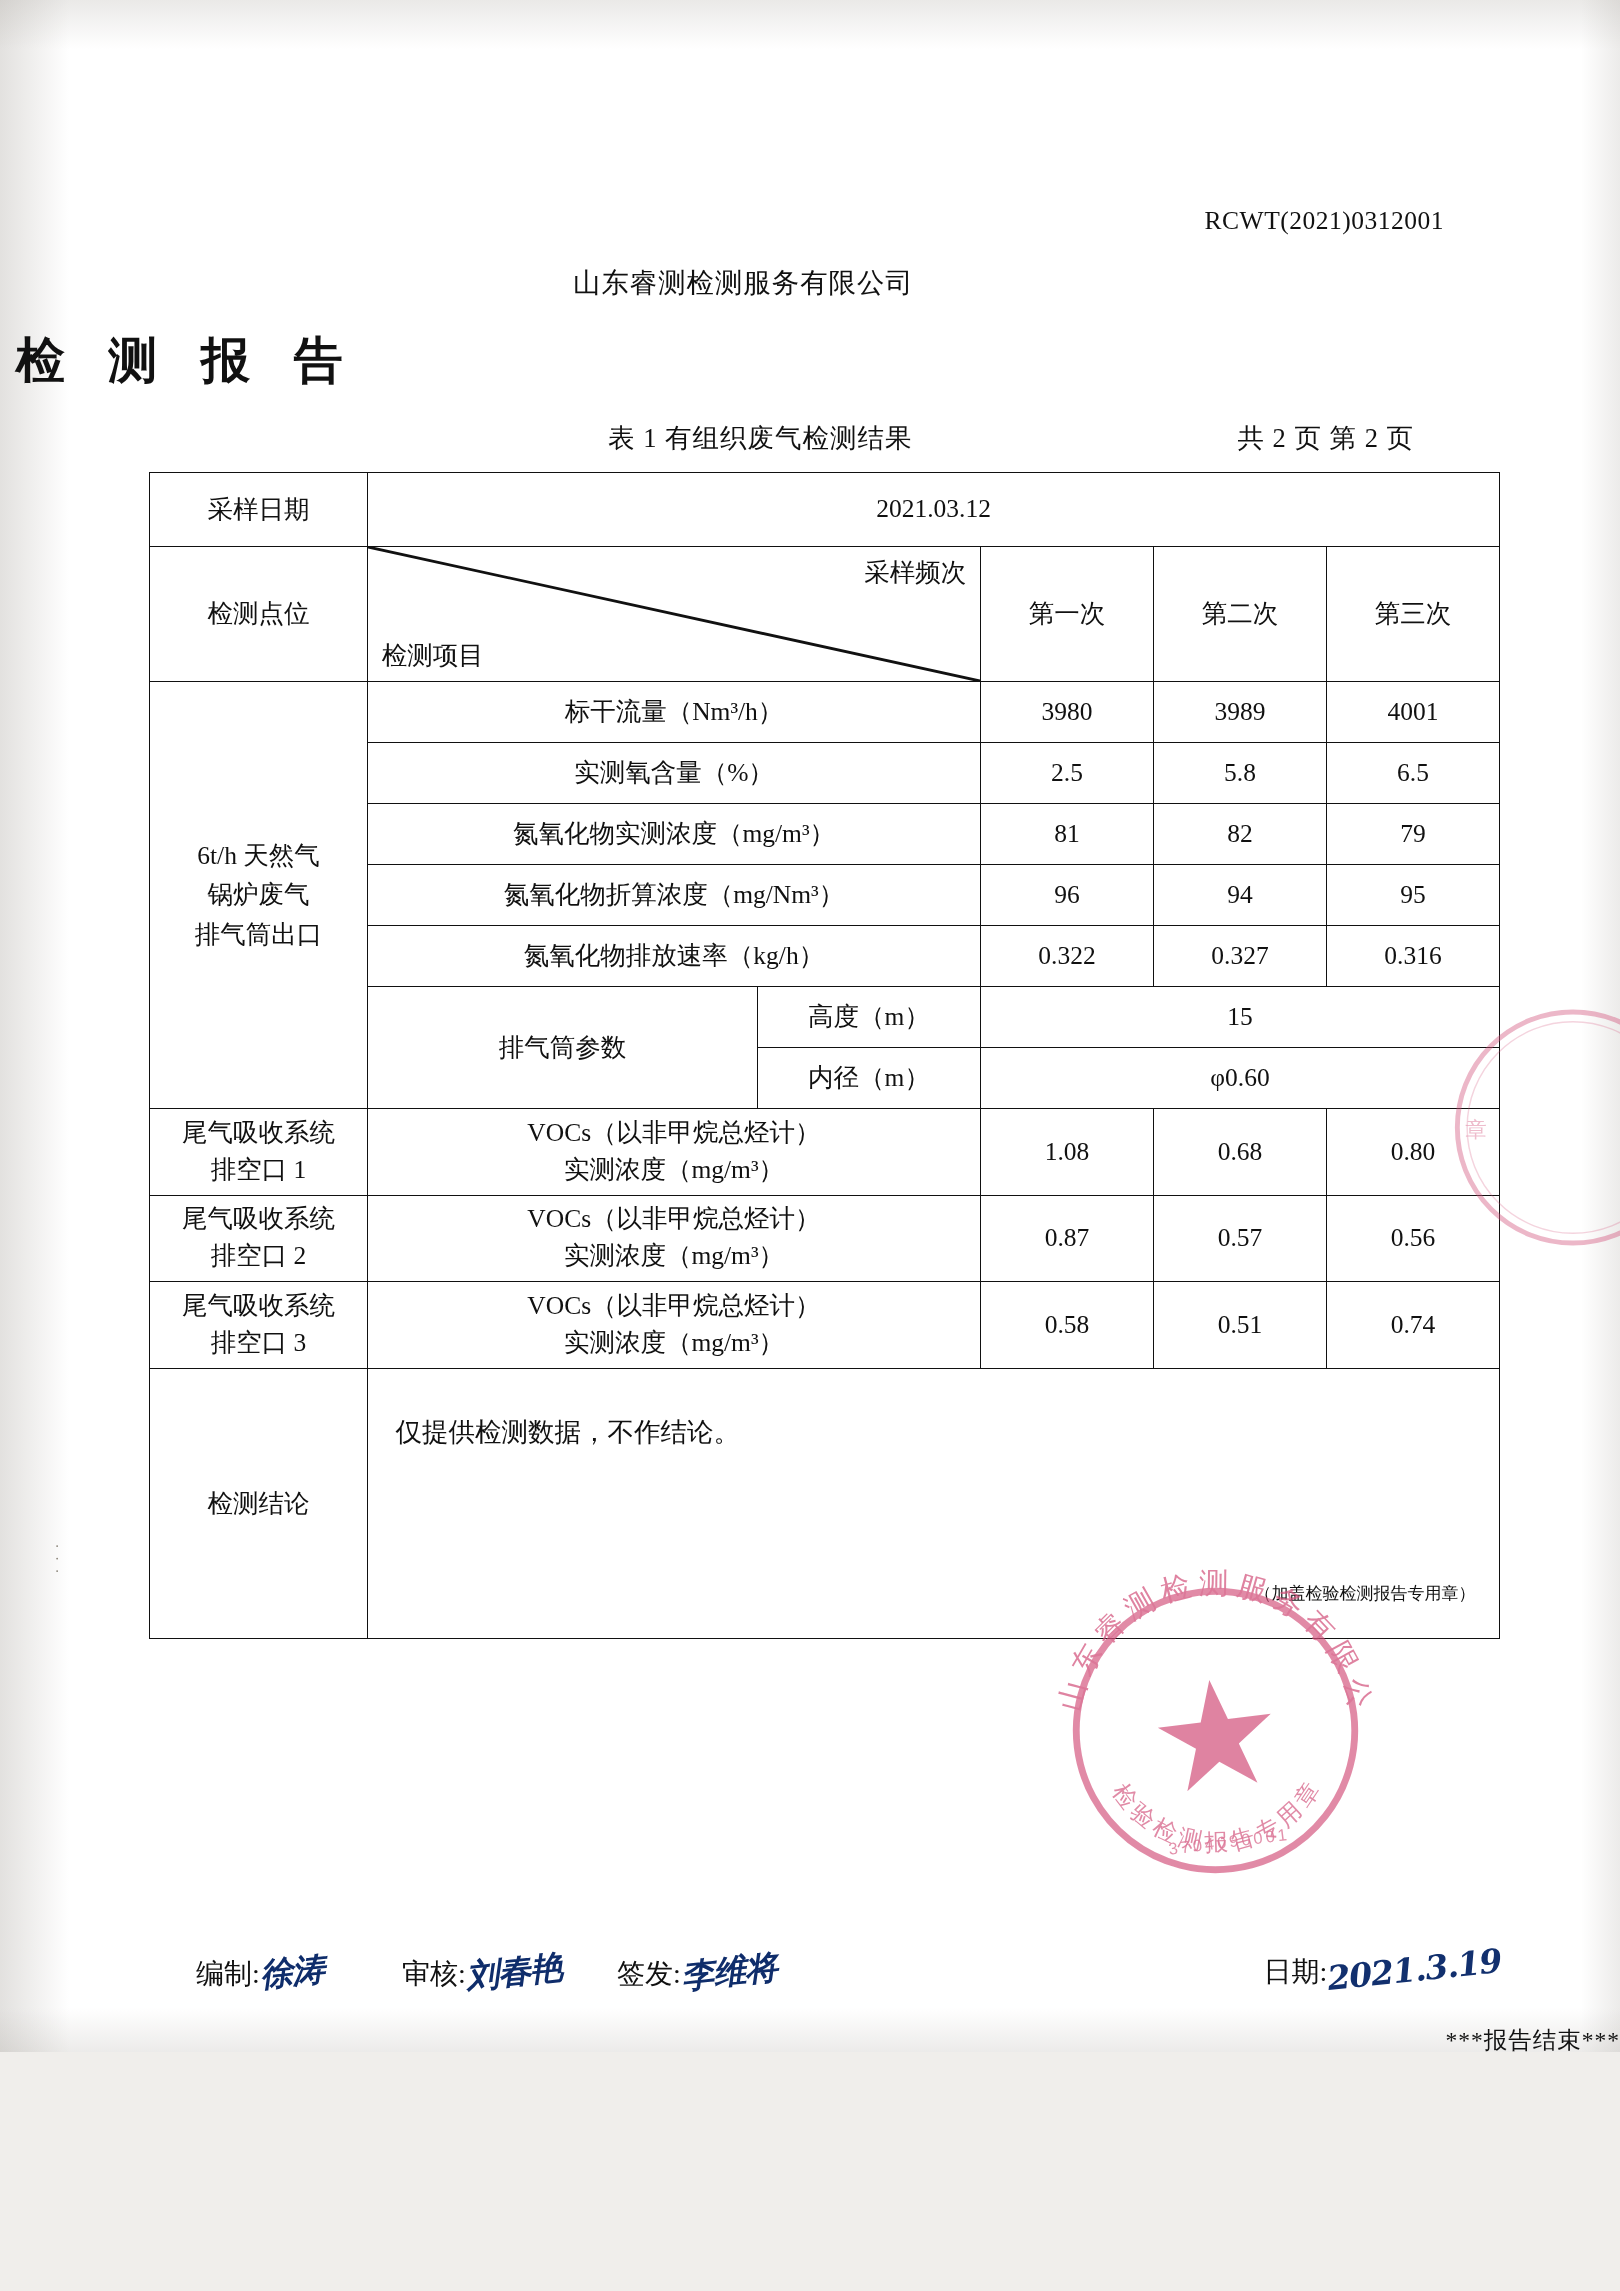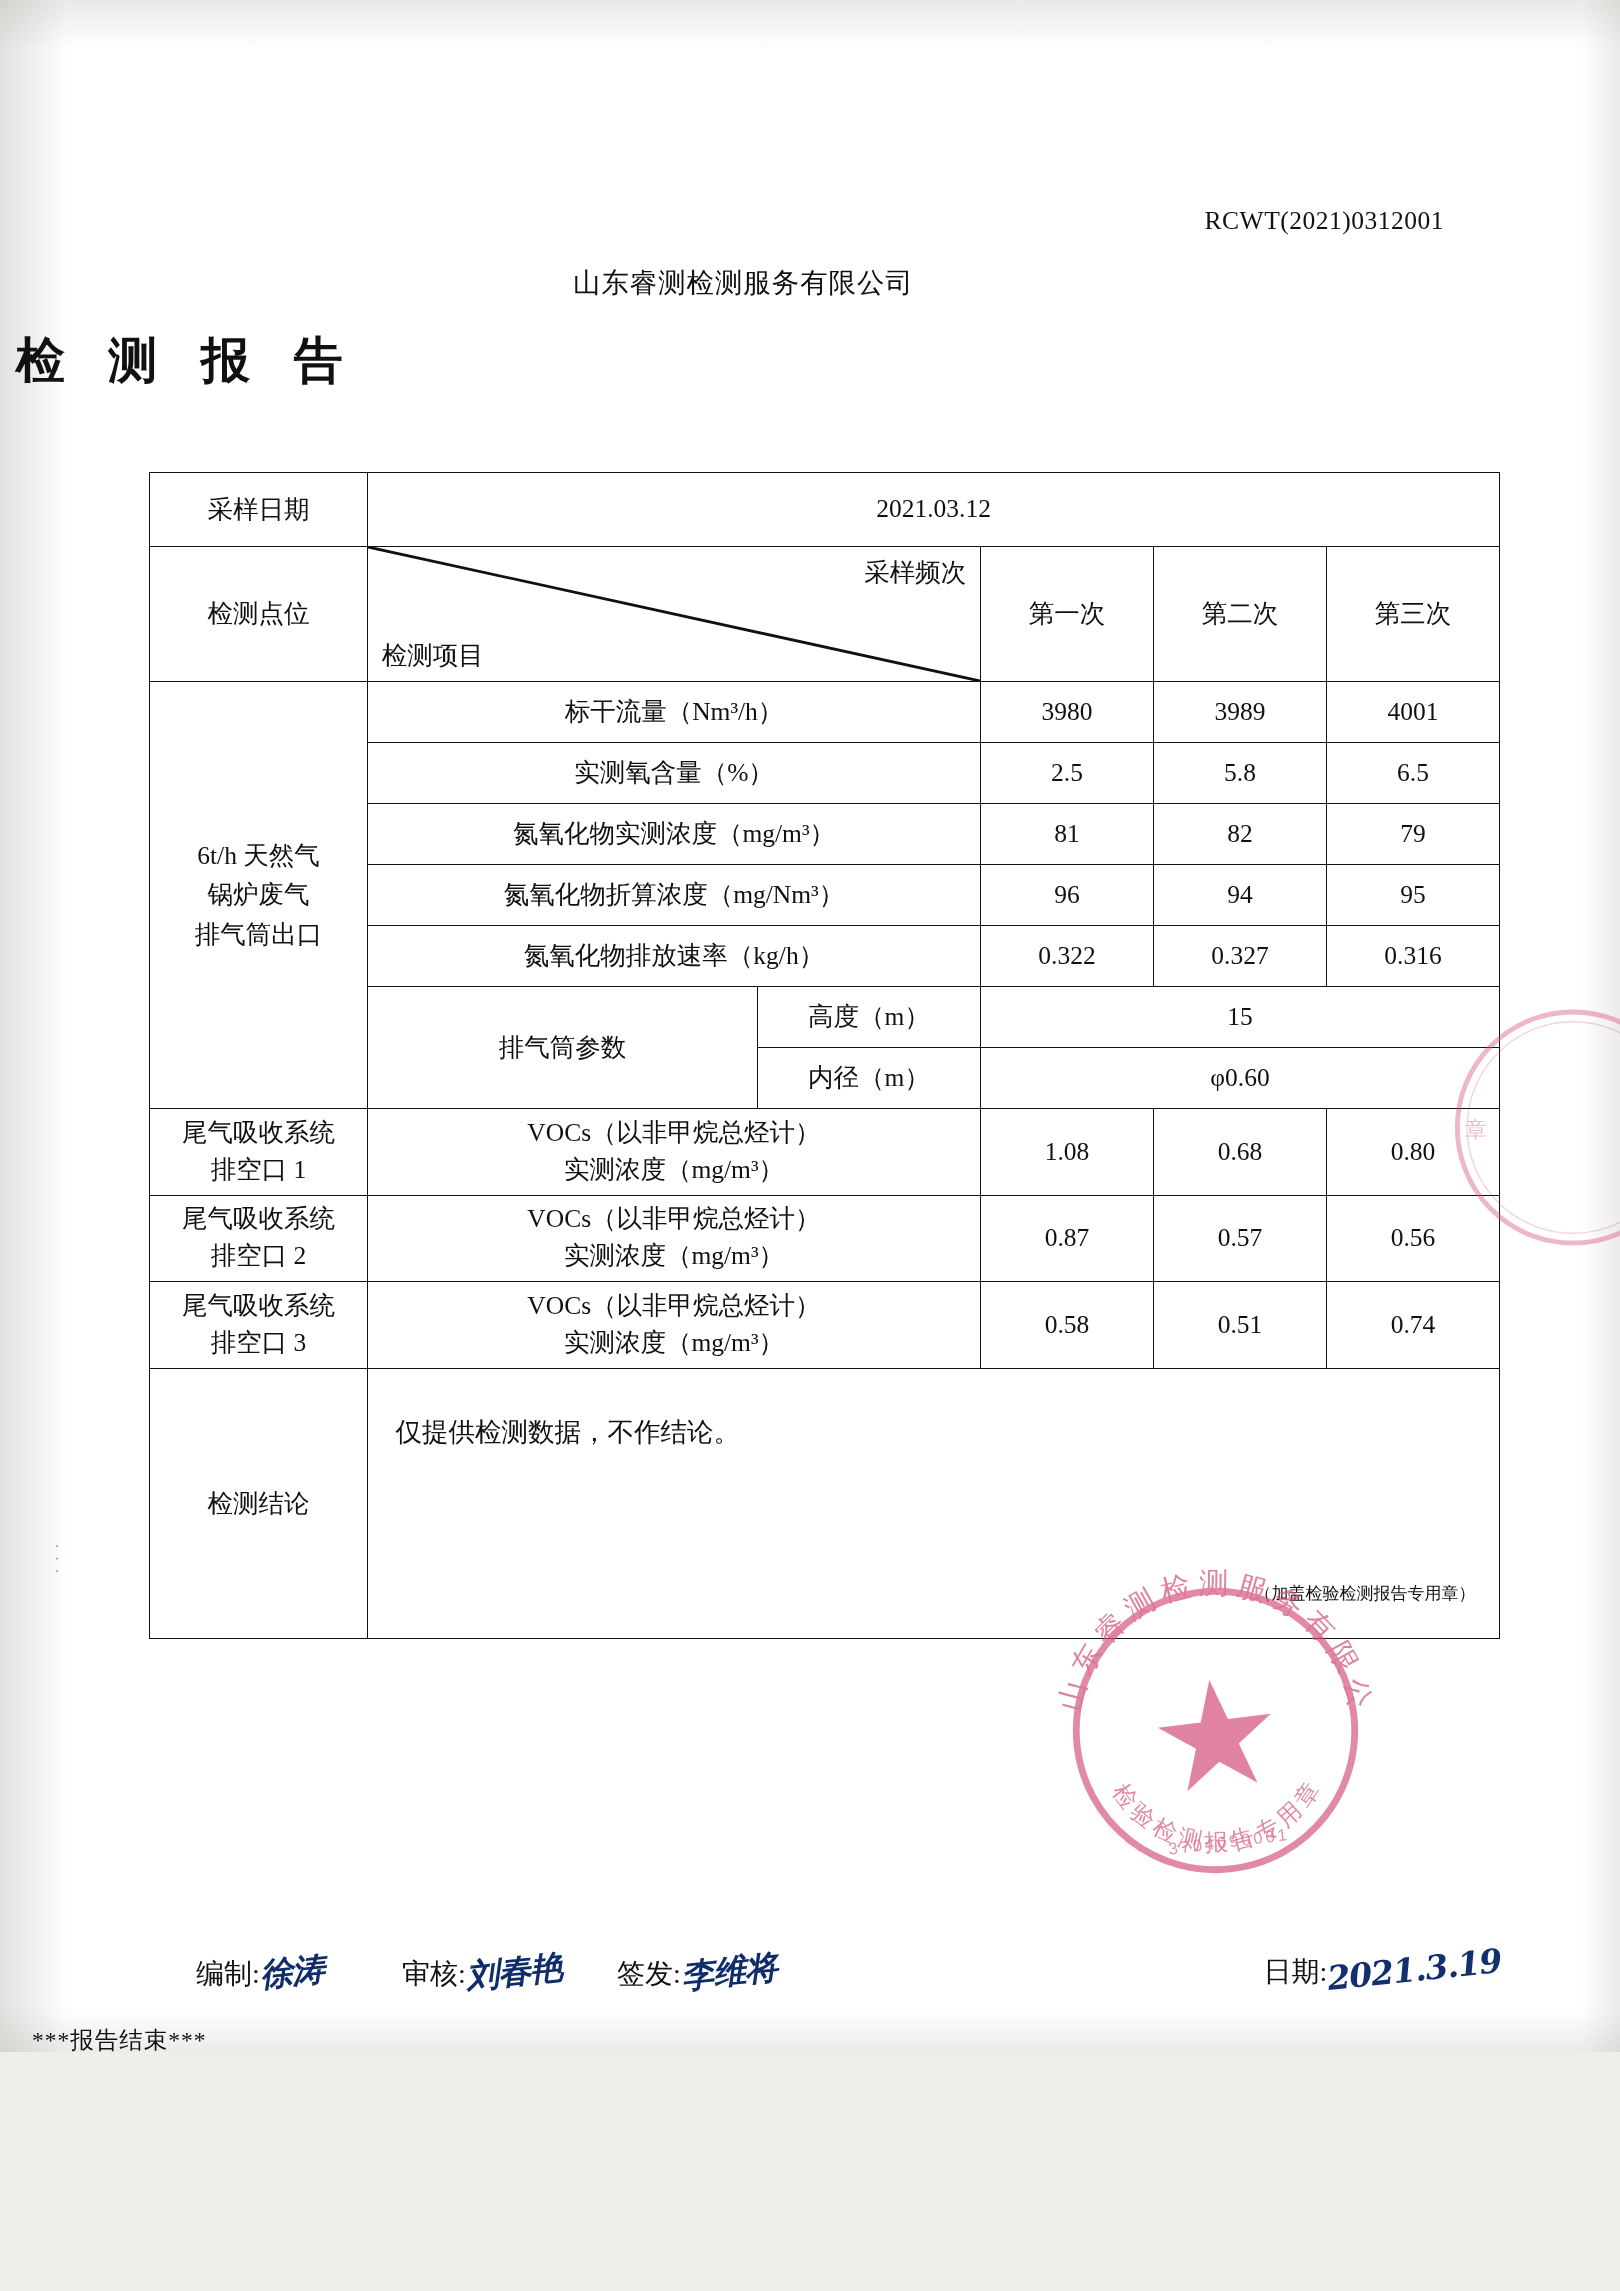--- a/index.html
+++ b/index.html
@@ -196,21 +196,21 @@
   .sig-prepare { left: 0; }
   .sig-review  { left: 206px; }
   .sig-issue   { left: 421px; }
   .sig-date    { right: 0; }
   .sig-date .hand { color: #12306e; }
 
   .end-note {
     position: absolute;
     left: 0; right: 0;
     top: 2024px;
-    text-align: left;
+    text-align: right;
     font-size: 23.5px;
     letter-spacing: 1px;
     padding-left: 32px;
   }
 
   
   .stamp {
     position: absolute;
     left: 1039px;
     top: 1554px;
@@ -246,20 +246,24 @@
 
   <div class="scan-edge-left"></div>
   <div class="scan-edge-top"></div>
   <div class="scan-edge-right"></div>
   <div class="scan-edge-bottom"></div>
 
   <div class="report-no">RCWT(2021)0312001</div>
   <div class="company">山东睿测检测服务有限公司</div>
   <div class="main-title">检 测 报 告</div>
 
+  <div class="subtitle-row">
+    <div class="subtitle">表 1   有组织废气检测结果</div>
+    <div class="pageinfo">共 2 页   第 2 页</div>
+  </div>
 
   <table class="report">
     <colgroup>
       <col class="c-point">
       <col class="c-item">
       <col class="c-sub">
       <col class="c-val">
       <col class="c-val">
       <col class="c-val">
     </colgroup>

